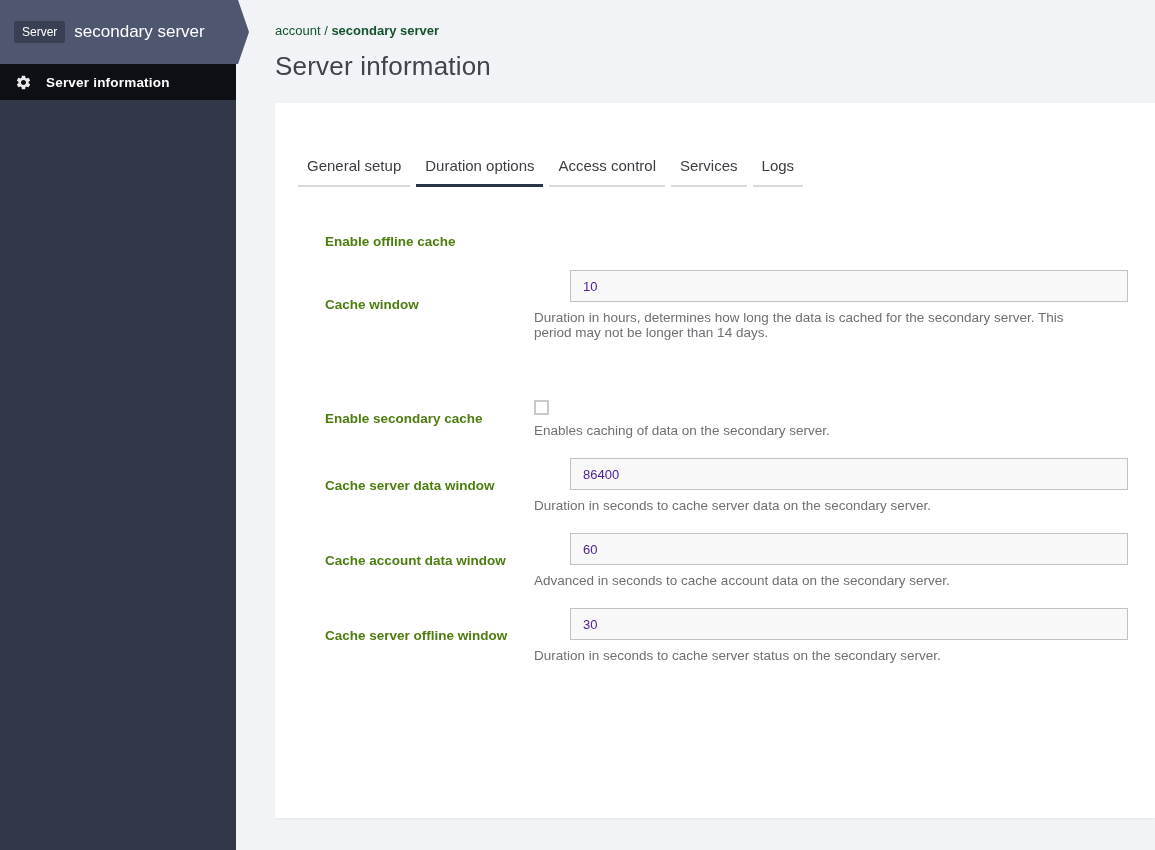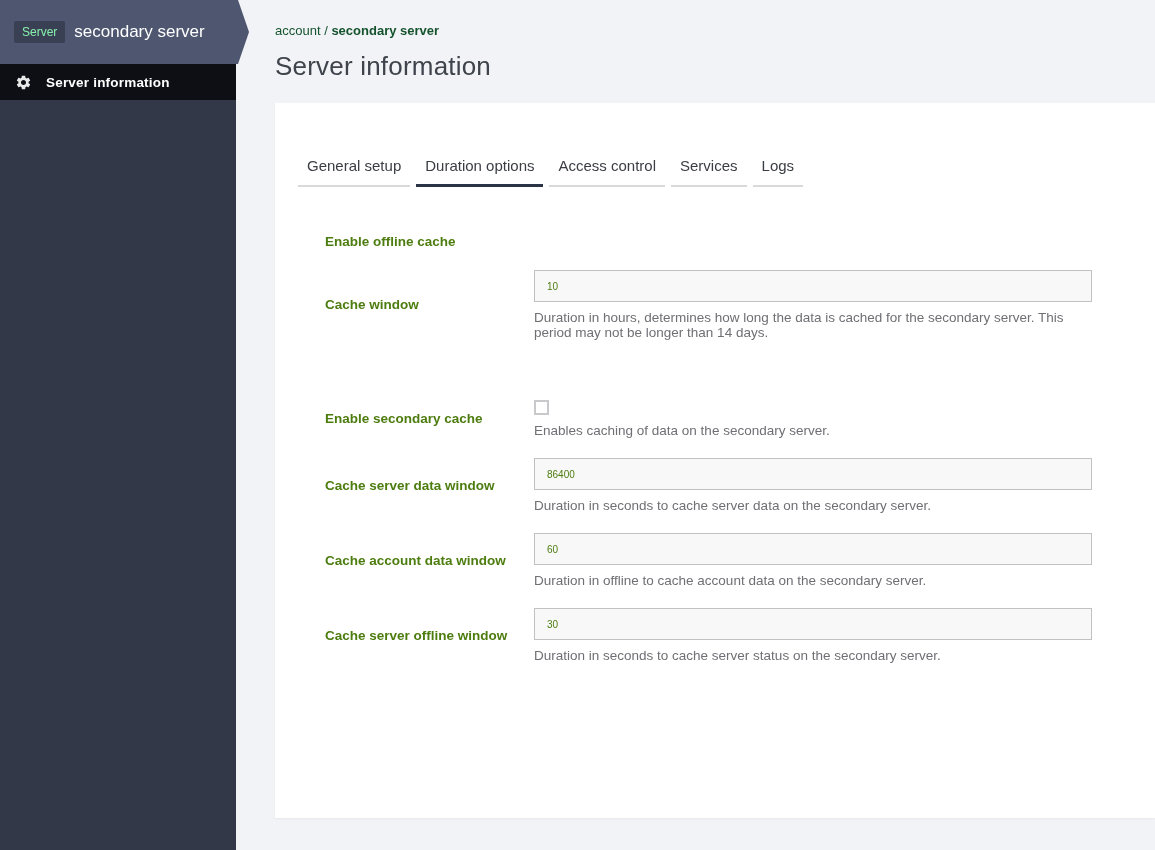--- a/index.html
+++ b/index.html
@@ -13,21 +13,21 @@
   }
 
   
   .sidebar { width:236px; min-width:236px; height:850px; background:#333848; position:relative; overflow:visible; z-index:2; }
   .sb-header {
     height:64px; width:249px; background:#4e5670;
     clip-path:polygon(0 0, 238px 0, 249px 32px, 238px 64px, 0 64px);
     display:flex; align-items:center; padding-left:14px;
   }
   .sb-badge {
-    background:#3a4054; color:#86efac; font-size:12px;
+    background:#3a4054; color:#ffffff; font-size:12px;
     padding:4px 8px; border-radius:2px; white-space:nowrap;
   }
   .sb-title { color:#ffffff; font-size:17px; margin-left:9px; white-space:nowrap; }
   .sb-nav {
     height:36px; background:#0d0f15; display:flex; align-items:center;
     padding-left:15px; color:#ffffff; cursor:pointer;
   }
   .sb-nav svg { width:17px; height:17px; fill:#e9e9ea; margin-right:14px; }
   .sb-nav-label { font-size:13.5px; font-weight:700; letter-spacing:.2px; }
 
@@ -62,21 +62,21 @@
     font-size:13.5px; font-weight:700; color:#4d7c0f; line-height:16px;
   }
   .control { width:558px; }
   .checkbox {
     display:block; width:15px; height:15px;
     border:2px solid #c9c9cb; background:#ffffff; cursor:pointer;
   }
   .text-input {
     width:100%; height:32px; background:#f8f8f9;
     border:1px solid #c1c1c4; padding:0 12px;
-    font-size:10px; color:#4d7c0f; font-family:inherit;
+    font-size:13px; color:#4c1d95; font-family:inherit;margin-left:36px;
   }
   .help { margin-top:8px; font-size:13.5px; line-height:15px; color:#6f6f74; }
 </style>
 </head>
 <body>
 
 <div class="sidebar">
   <div class="sb-header">
     <span class="sb-badge">Server</span>
     <span class="sb-title">secondary server</span>
@@ -117,21 +117,21 @@
             <span class="checkbox"></span>
             <div class="help">Enables caching of data on the secondary server.</div>
           </div>
         </div>
         <div class="row">
           <div class="field-label">Cache server data window</div>
           <div class="control"><input type="text" class="text-input" value="86400" style=""><div class="help">Duration in seconds to cache server data on the secondary server.</div></div>
         </div>
         <div class="row">
           <div class="field-label">Cache account data window</div>
-          <div class="control"><input type="text" class="text-input" value="60" style=""><div class="help">Duration in offline to cache account data on the secondary server.</div></div>
+          <div class="control"><input type="text" class="text-input" value="60" style=""><div class="help">Advanced in seconds to cache account data on the secondary server.</div></div>
         </div>
         <div class="row">
           <div class="field-label">Cache server offline window</div>
           <div class="control"><input type="text" class="text-input" value="30" style=""><div class="help">Duration in seconds to cache server status on the secondary server.</div></div>
         </div>
       </div>
   </div>
 </div>
 
 </body></html>

